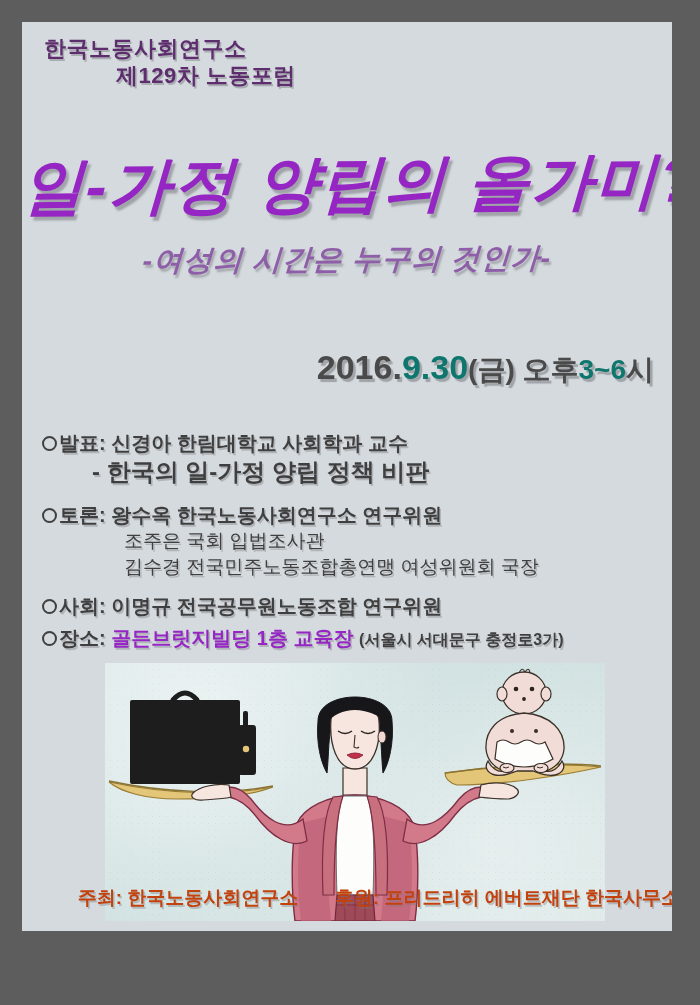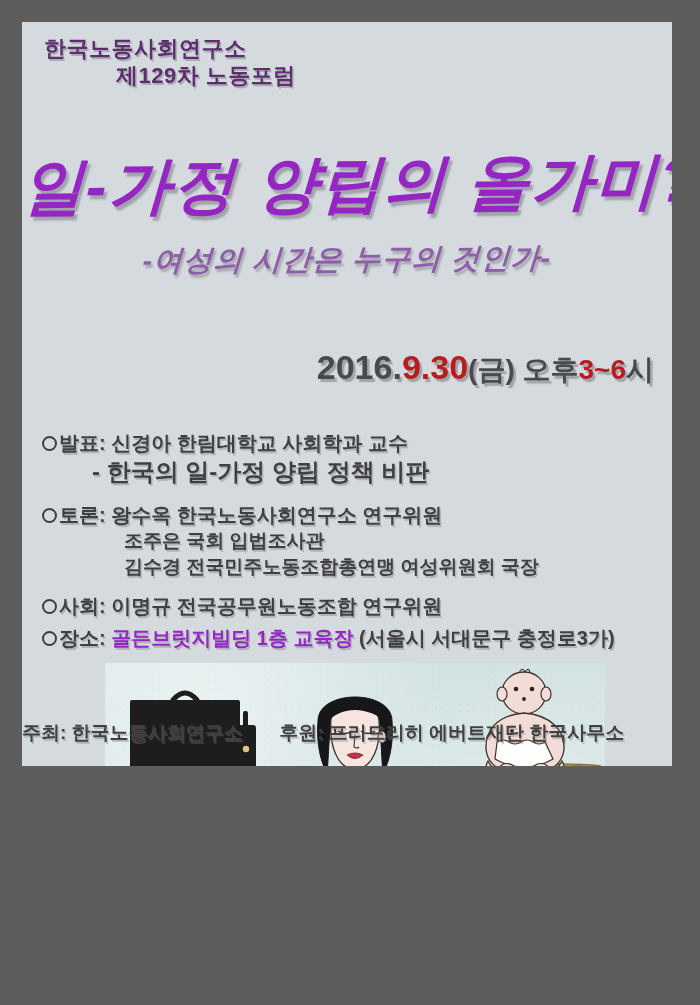--- a/index.html
+++ b/index.html
@@ -21,21 +21,21 @@
     height: 1005px;
     background: #5d5d5d;
     box-sizing: border-box;
   }
 
   .poster {
     position: absolute;
     left: 22px;
     top: 22px;
     width: 650px;
-    height: 744px;
+    height: 909px;
     background: #d4dade;
     box-sizing: border-box;
     overflow: hidden;
   }
 
   
   .org-header {
     position: absolute;
     left: 0;
     top: 14px;
@@ -88,21 +88,21 @@
     position: absolute;
     right: 18px;
     top: 326px;
     font-size: 34px;
     font-weight: bold;
     letter-spacing: 0px;
     white-space: nowrap;
     text-shadow: 2.5px 2.5px 1px rgba(110,110,115,0.5);
   }
   .date-dark { color: #4a4a4a; margin-top: 26px; }
-  .date-accent { color: #b91c1c; }
+  .date-accent { color: #0f766e; }
   .date-small { font-size: 28px; }
 
   
   .details {
     position: absolute;
     left: 20px;
     top: 408px;
     width: 612px;
   }
   .detail-row {
@@ -132,33 +132,33 @@
   .detail-subline {
     font-size: 24px;
     font-weight: bold;
     color: #3f3f3f;
     padding-left: 50px;
     text-shadow: 1.5px 1.5px 0 rgba(120,120,125,0.38);
     white-space: nowrap;
   }
   .detail-extraline {
     font-size: 19px;
-    font-weight: bold;
+    font-weight: normal;
     color: #3f3f3f;
     padding-left: 82px;
     text-shadow: 1.5px 1.5px 0 rgba(120,120,125,0.38);
     white-space: nowrap;
   }
   .venue-accent {
     color: #9526c4;
     font-weight: bold;
   }
   .venue-address {
     color: #3f3f3f;
-    font-size: 20px;
+    font-size: 16px;
     font-weight: bold;
   }
   .row-gap { margin-top: 14px; }
 
   
   .illustration {
     position: absolute;
     left: 83px;
     top: 641px;
     width: 500px;
@@ -178,27 +178,27 @@
       radial-gradient(rgba(120,150,155,0.35) 0.5px, transparent 0.6px);
     background-size: 4px 4px, 7px 7px;
     background-position: 0 0, 2px 3px;
     pointer-events: none;
   }
   .fig-svg { position: absolute; inset: 0; }
 
   
   .footer {
     position: absolute;
-    left: 0;
+    left: 8px;
     bottom: 20px;
     width: 100%;
-    text-align: left;
+    text-align: right;
     font-size: 19px;
     font-weight: bold;
-    color: #404040;
+    color: #c2410c;
     letter-spacing: 0px;
     text-shadow: 1.5px 1.5px 0 rgba(120,120,125,0.38);
     white-space: nowrap;
   }
   .footer-gap { display: inline-block; width: 26px; }
 </style>
 </head>
 <body>
 
 <div class="poster-frame">

